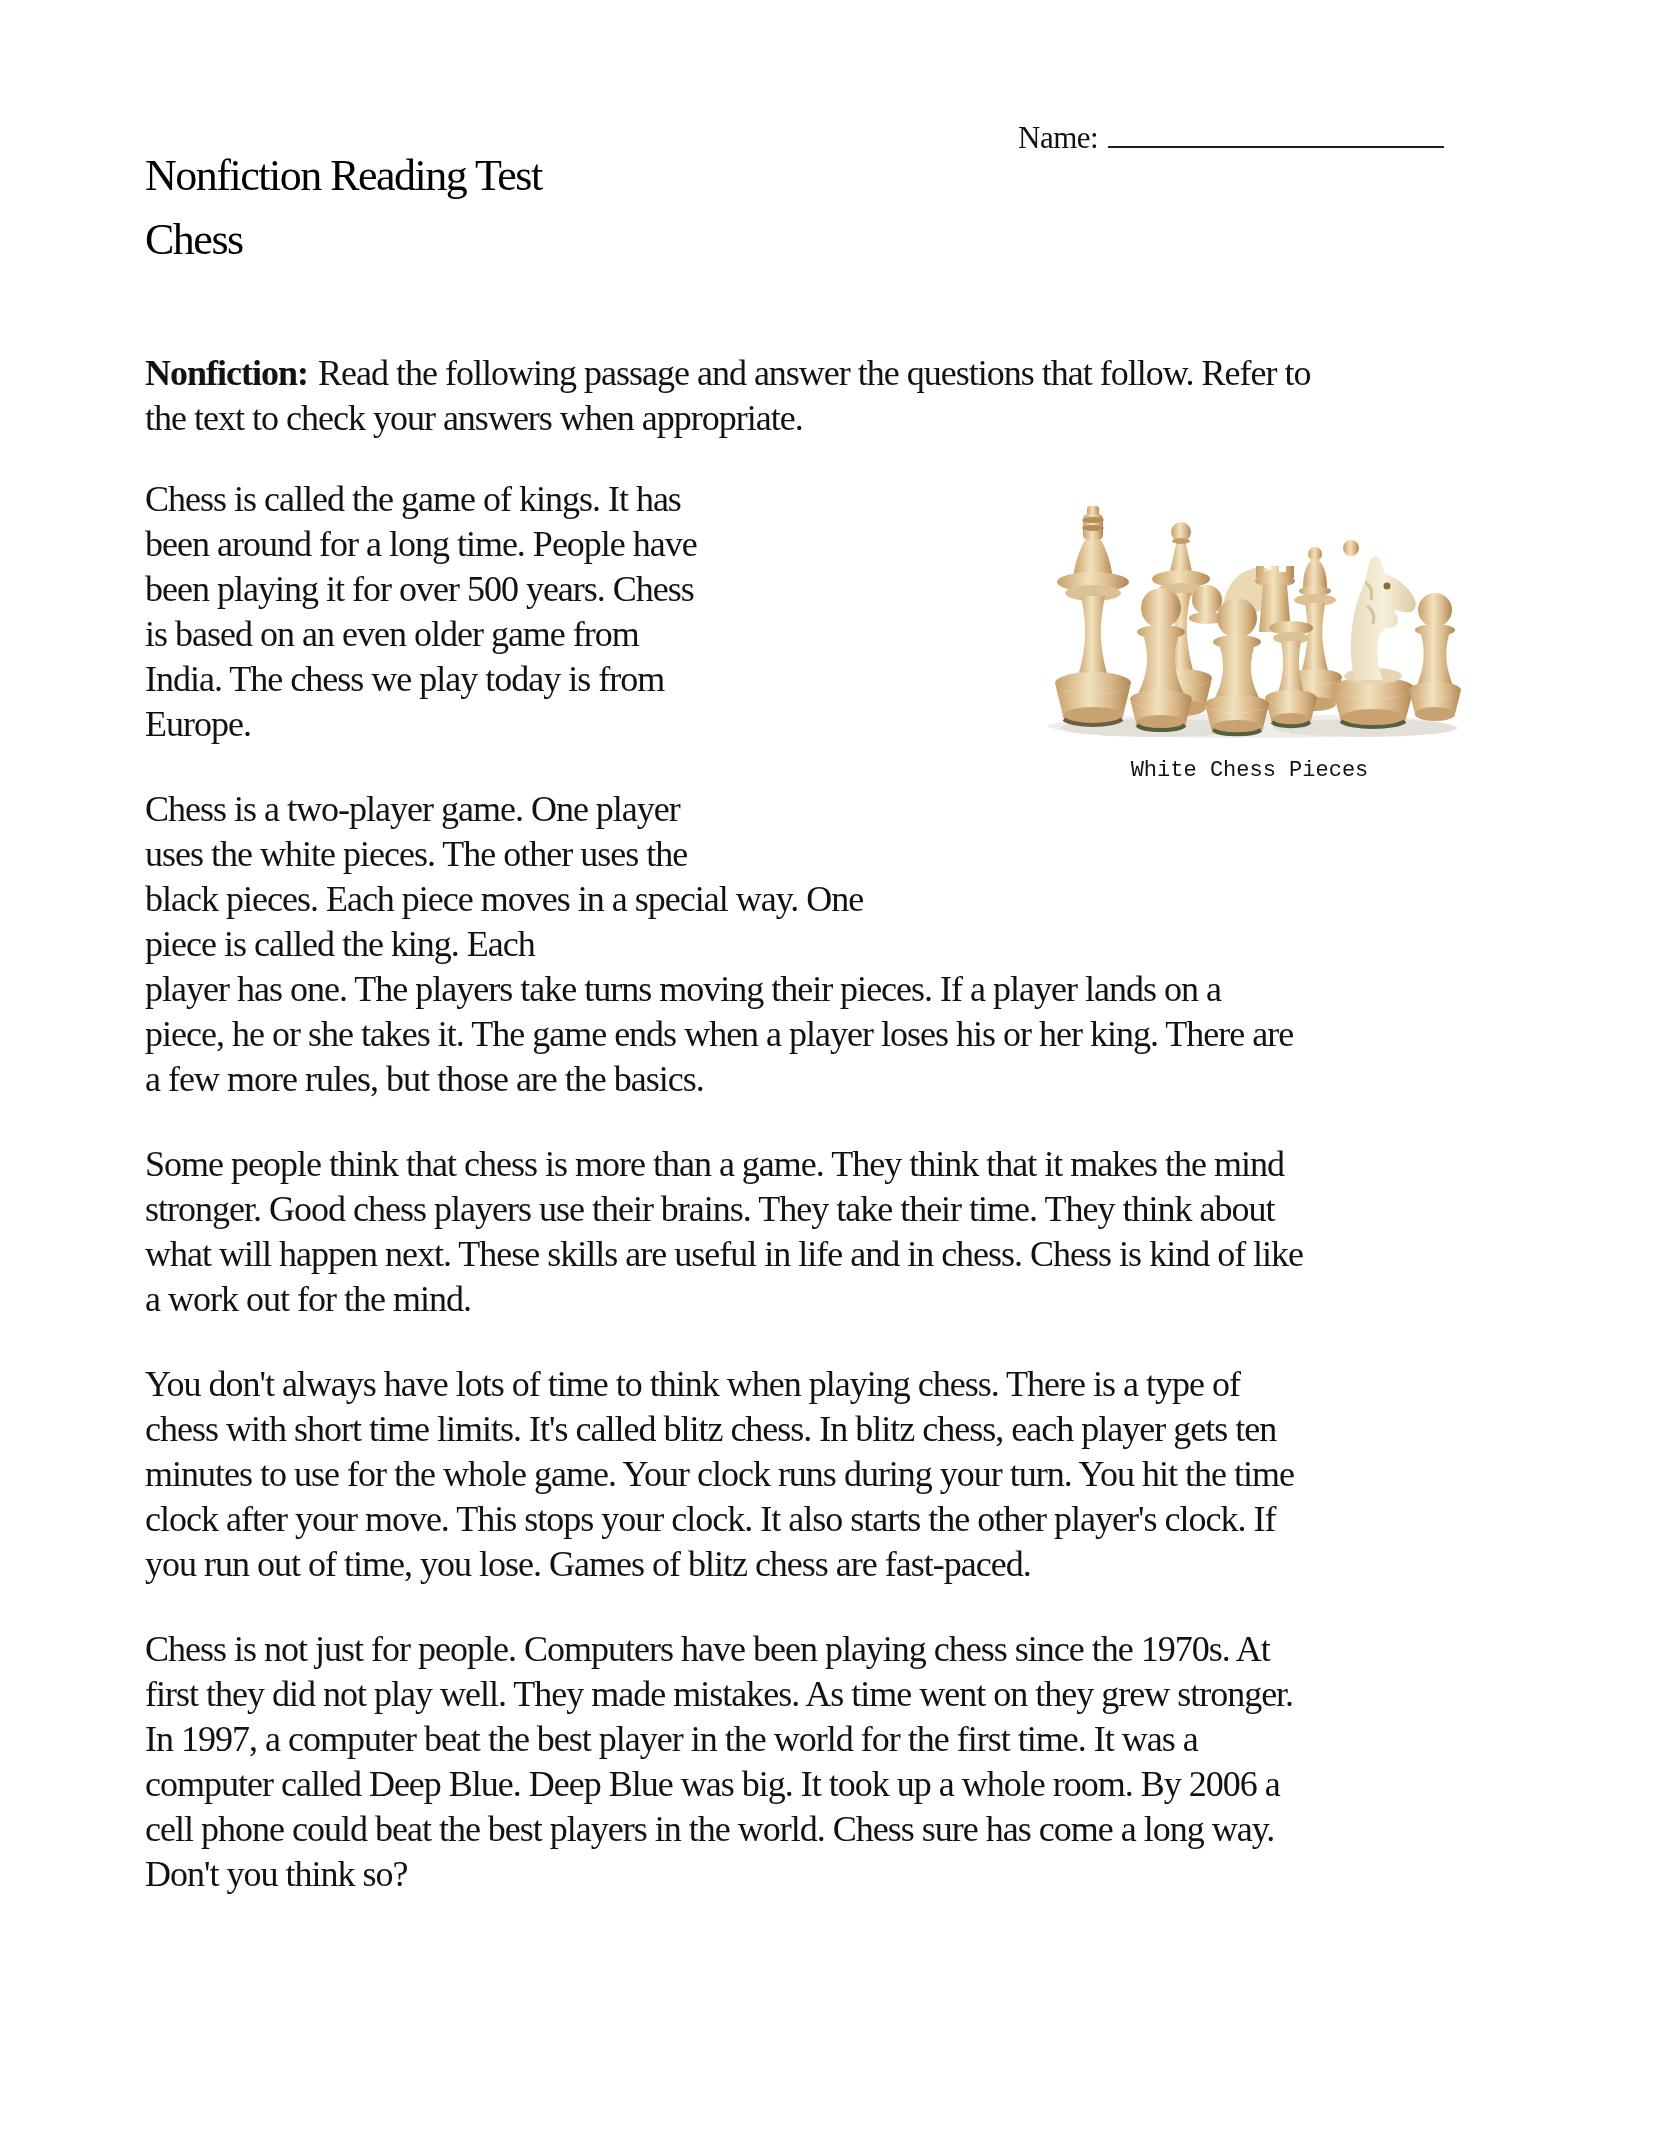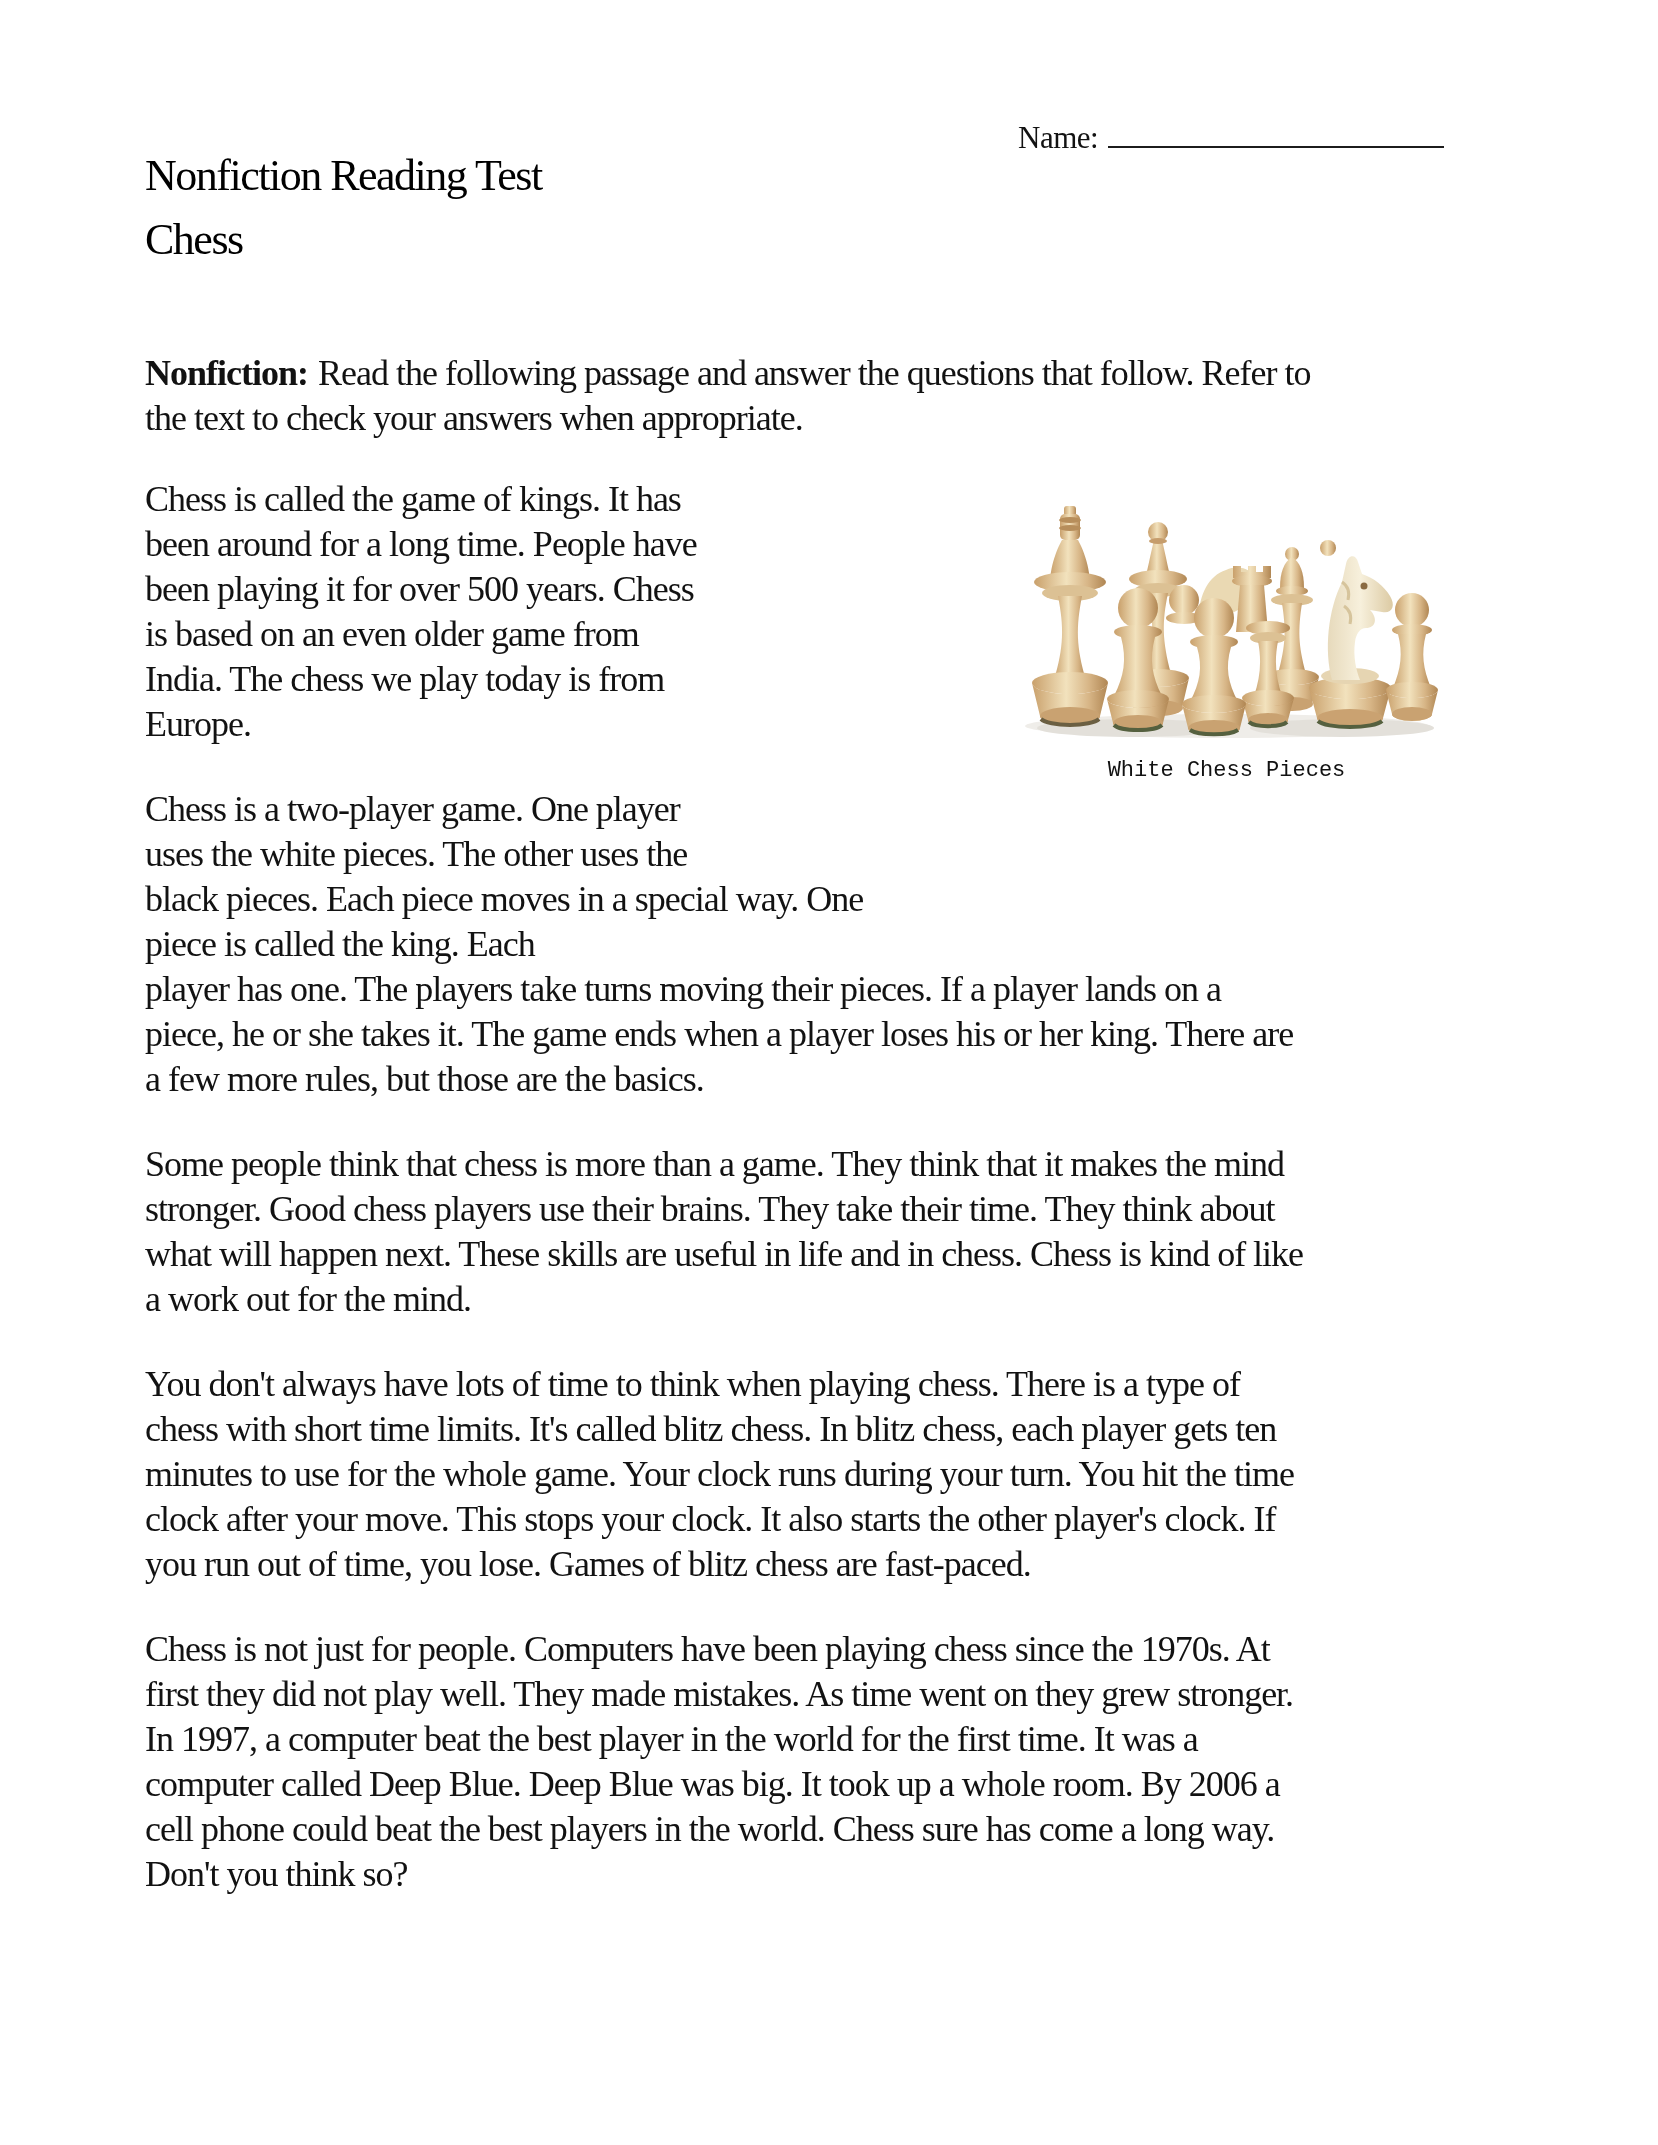--- a/index.html
+++ b/index.html
@@ -4,21 +4,21 @@
 <style>
   html, body { margin: 0; padding: 0; background: #ffffff; }
   .page {
     position: relative;
     width: 1658px;
     height: 2145px;
     background: #ffffff;
     color: #121212;
     font-family: "Liberation Serif", serif;
     box-sizing: border-box;
-    padding: 144px 104px 0 145px;
+    padding: 144px 81px 0 145px;
     overflow: hidden;
   }
   .name-row {
     position: absolute;
     top: 116px;
     left: 1018px;
     font-size: 31px;
     white-space: nowrap;
     letter-spacing: -0.5px;
   }

